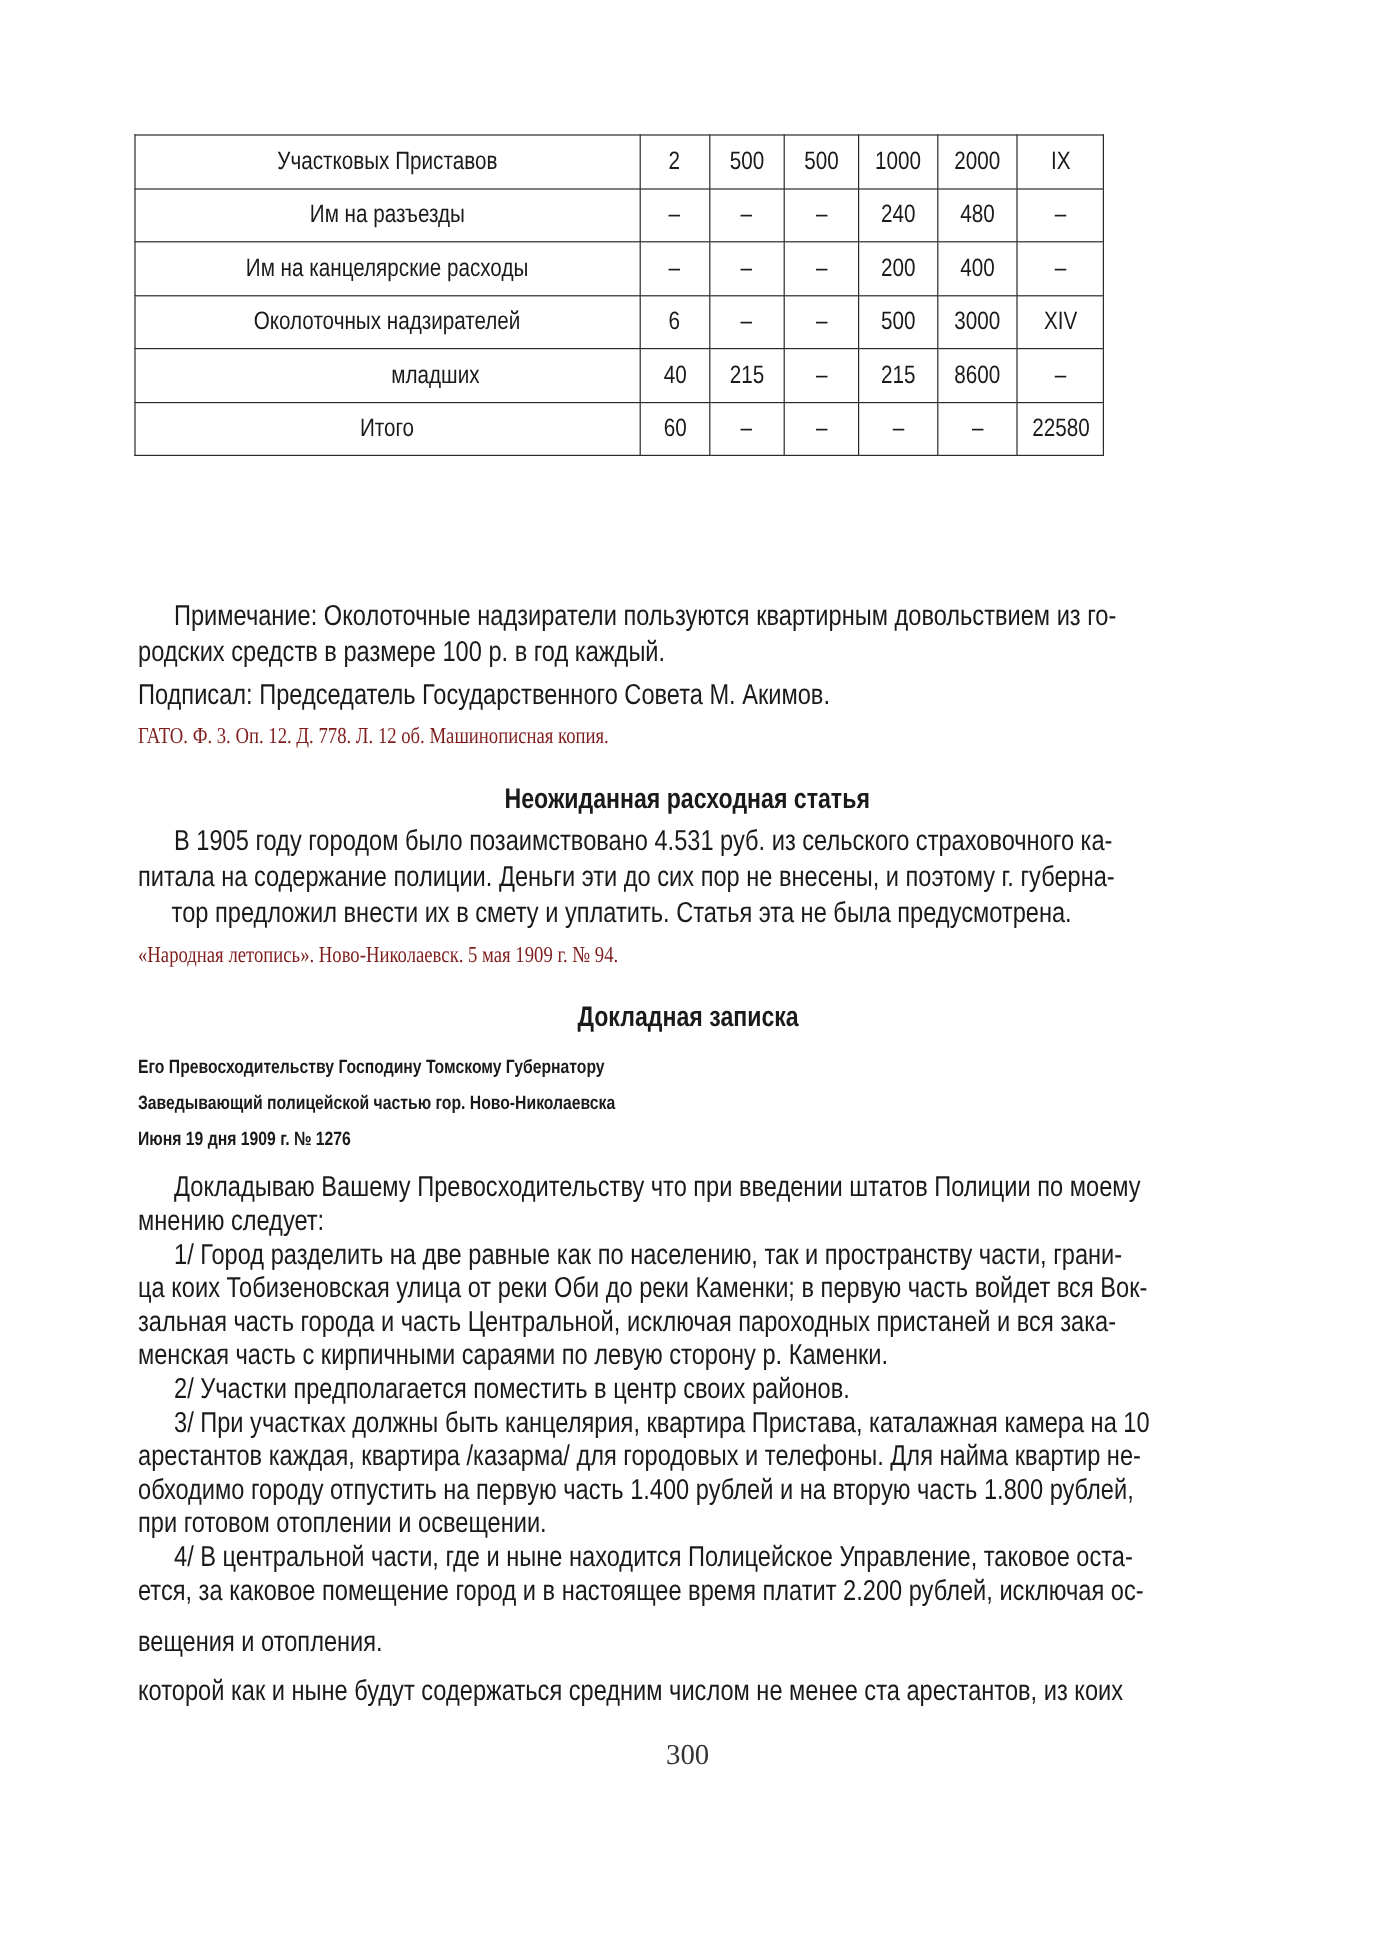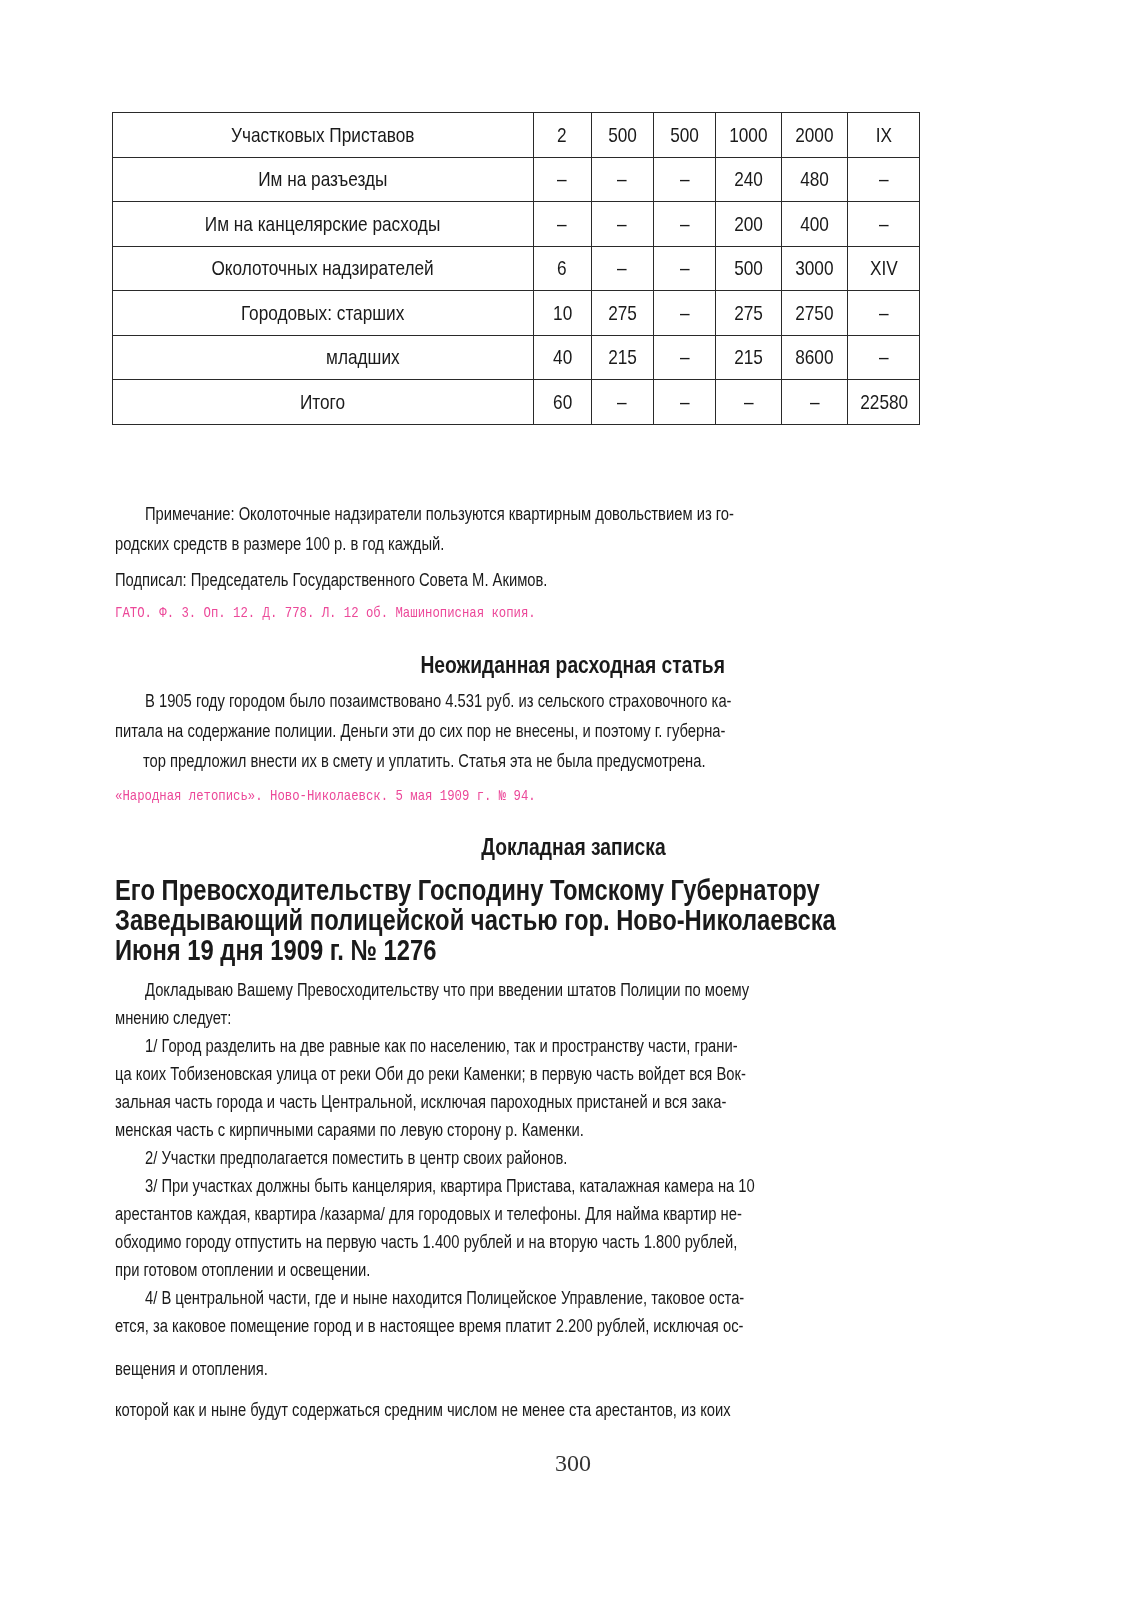--- a/index.html
+++ b/index.html
@@ -19,25 +19,25 @@
     }
     table.staff td {
       border: 1.5px solid #2a2a2a;
       height: 43.5px; padding: 0; text-align: center; vertical-align: middle;
       overflow: hidden; white-space: nowrap;
     }
     td.c-name { width: 410px; }
     td.c-n { width: 75px; }
     td.c-last { width: 77px; }
 
-    .line { position: absolute; left: 115px; font-size: 18px; line-height: 28px; white-space: nowrap; }
+    .line { position: absolute; left: 115px; font-size: 24px; line-height: 28px; white-space: nowrap; }
     .para-indent { left: 145px; }
-    .serif { font-family: Liberation Mono, monospace; color: #ec4899; font-size: 15px; }
+    .serif { font-family: Liberation Serif, serif; color: #7f1d1d; font-size: 19px; }
     .heading { position: absolute; left: 0; width: 1146px; text-align: center; font-weight: bold; font-size: 23.5px; }
-    .bold-line { font-weight: bold; font-size: 29px; }
+    .bold-line { font-weight: bold; font-size: 16px; }
     .page-num { position: absolute; left: 0; width: 1146px; top: 1450px; text-align: center;
       font-family: "Liberation Serif", "DejaVu Serif", serif; font-size: 24px; color: #333; }
   </style>
 </head>
 <body>
 
 <div class="page">
 
   <table class="staff">
     <tbody>
@@ -69,29 +69,20 @@
         <td class="c-last"><span class="cond-c">–</span></td>
       </tr>
       <tr>
         <td class="c-name"><span class="cond-c">Околоточных надзирателей</span></td>
         <td class="c-n"><span class="cond-c">6</span></td>
         <td class="c-n"><span class="cond-c">–</span></td>
         <td class="c-n"><span class="cond-c">–</span></td>
         <td class="c-n"><span class="cond-c">500</span></td>
         <td class="c-n"><span class="cond-c">3000</span></td>
         <td class="c-last"><span class="cond-c">XIV</span></td>
-      </tr>
-      <tr>
-        <td class="c-name"><span class="cond-c">Городовых: старших</span></td>
-        <td class="c-n"><span class="cond-c">10</span></td>
-        <td class="c-n"><span class="cond-c">275</span></td>
-        <td class="c-n"><span class="cond-c">–</span></td>
-        <td class="c-n"><span class="cond-c">275</span></td>
-        <td class="c-n"><span class="cond-c">2750</span></td>
-        <td class="c-last"><span class="cond-c">–</span></td>
       </tr>
       <tr>
         <td class="c-name" style="padding-left:80px;"><span class="cond-c">младших</span></td>
         <td class="c-n"><span class="cond-c">40</span></td>
         <td class="c-n"><span class="cond-c">215</span></td>
         <td class="c-n"><span class="cond-c">–</span></td>
         <td class="c-n"><span class="cond-c">215</span></td>
         <td class="c-n"><span class="cond-c">8600</span></td>
         <td class="c-last"><span class="cond-c">–</span></td>
       </tr>

